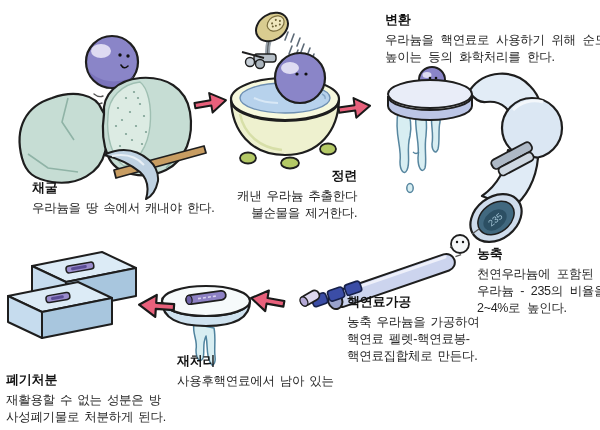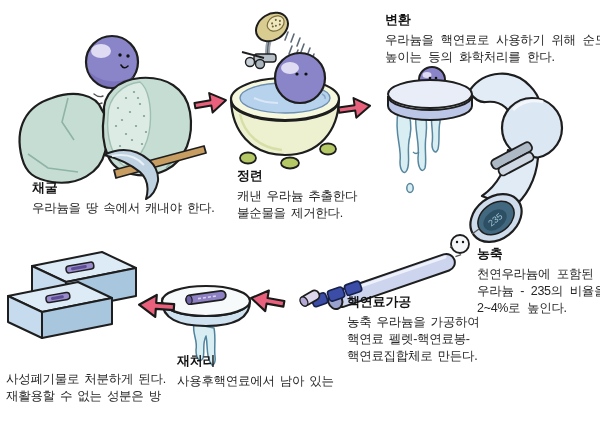--- a/index.html
+++ b/index.html
@@ -227,21 +227,21 @@
     </g>
   </svg>
 
   <div class="step-text" style="left:32px;top:179px;">
     <div class="step-title">채굴</div>
     <div class="step-desc">
       <div>우라늄을 땅 속에서 캐내야 한다.</div>
     </div>
   </div>
 
-  <div class="step-text" style="left:237px;top:167px;">
+  <div class="step-text" style="left:237px;top:167px;text-align:right;">
     <div class="step-title">정련</div>
     <div class="step-desc">
       <div>캐낸 우라늄 추출한다</div>
       <div>불순물을 제거한다.</div>
     </div>
   </div>
 
   <div class="step-text wide" style="left:385px;top:11px;">
     <div class="step-title">변환</div>
     <div class="step-desc">
@@ -269,19 +269,20 @@
   </div>
 
   <div class="step-text" style="left:177px;top:352px;">
     <div class="step-title">재처리</div>
     <div class="step-desc">
       <div>사용후핵연료에서 남아 있는</div>
     </div>
   </div>
 
   <div class="step-text" style="left:6px;top:371px;">
-    <div class="step-desc">
+    <div class="step-title">폐기처분</div>
+    <div class="step-desc">
+      <div>재활용할 수 없는 성분은 방</div>
       <div>사성폐기물로 처분하게 된다.</div>
-      <div>재활용할 수 없는 성분은 방</div>
     </div>
   </div>
 
 </div>
 
 </body></html>

